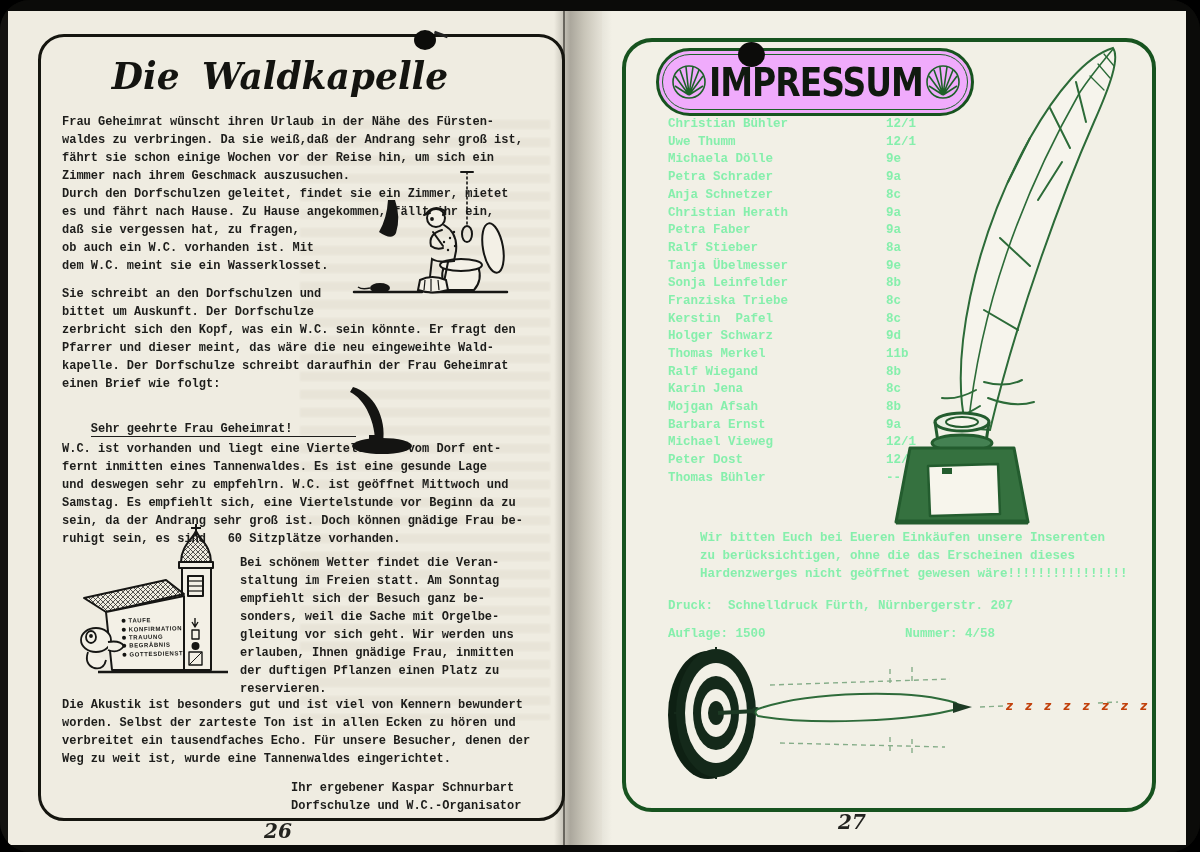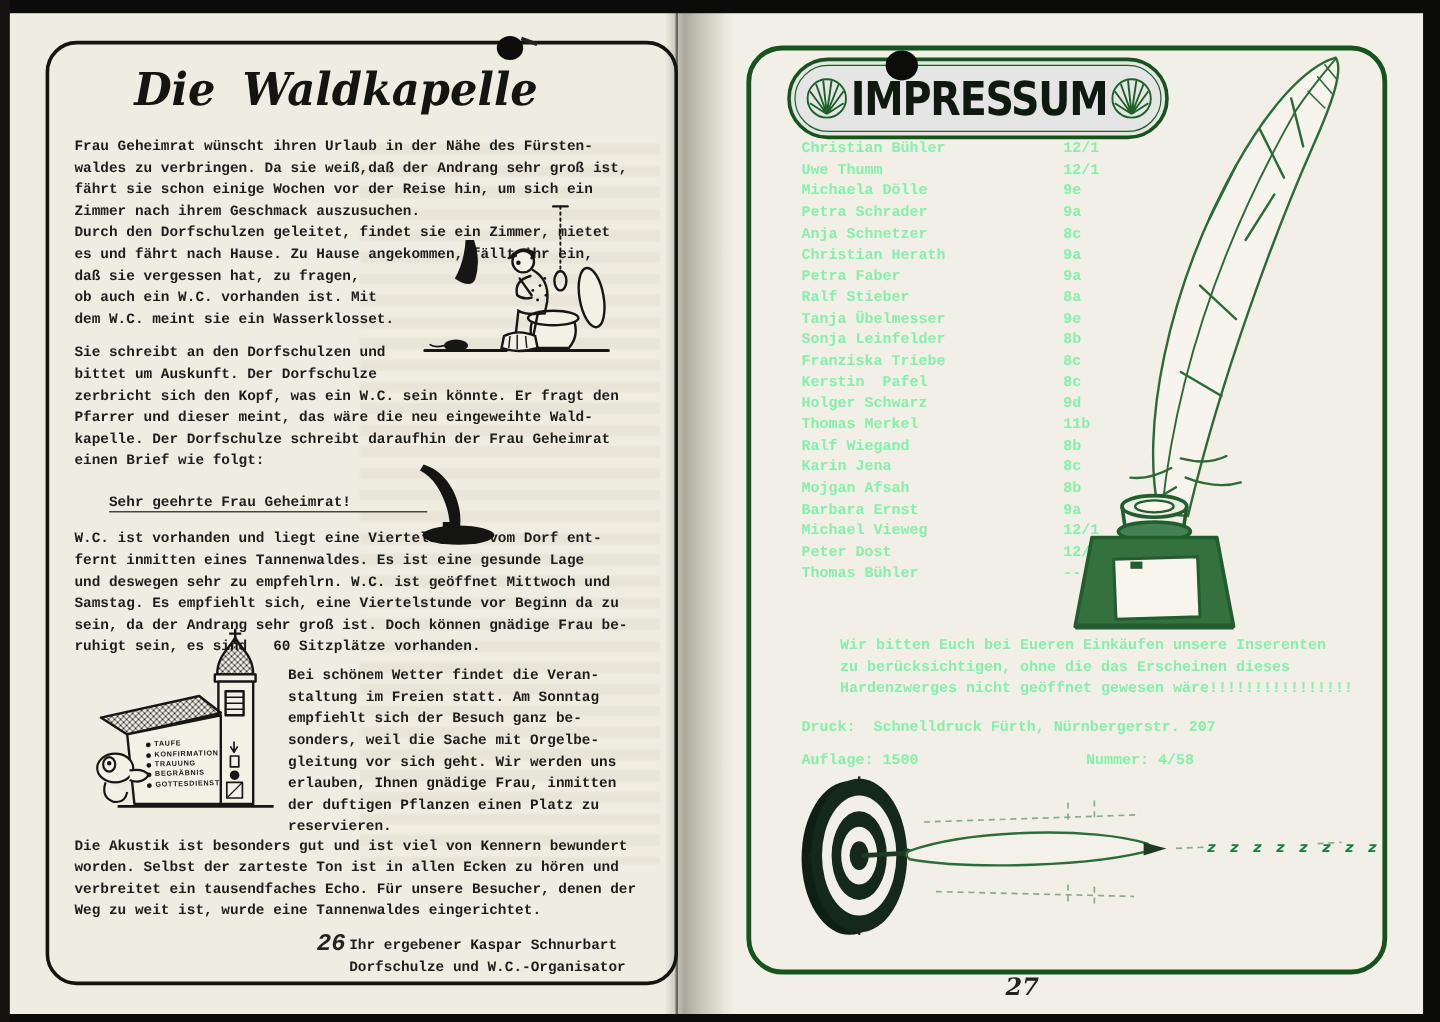--- a/index.html
+++ b/index.html
@@ -1,17 +1,17 @@
 <!DOCTYPE html>
 <html><head>
 <meta charset="utf-8">
 <style>
   html,body{margin:0;padding:0;background:#000;}
   #stage{position:relative;width:1200px;height:852px;background:#0b0b09;overflow:hidden;
-         font-family:"Liberation Mono",monospace;}
+         font-family:"Liberation Mono",monospace;border-radius:30px;}
   .abs{position:absolute;}
 
   
   .paper{left:8px;top:10px;width:1178px;height:835px;background:#efece1;}
   .paper-right{left:602px;top:10px;width:584px;height:835px;background:#f2f0e6;}
   .gutter{left:554px;top:10px;width:58px;height:835px;
     background:linear-gradient(90deg,rgba(60,55,45,0) 0%,rgba(60,55,45,.38) 28%,
       rgba(100,94,78,.28) 52%,rgba(60,55,45,.08) 78%,transparent 100%);}
   .gutter-line{left:563px;top:10px;width:2px;height:835px;background:rgba(30,28,22,.55);}
   .ghost{background:repeating-linear-gradient(180deg,rgba(140,125,100,.07) 0 9px,transparent 9px 18px);
@@ -29,31 +29,31 @@
   .handnum{font-family:"DejaVu Serif",serif;font-style:italic;font-weight:bold;color:#23231f;font-size:20px;}
 
   
   .sign{transform:rotate(-1.5deg);}
   .sign .sign-row{display:flex;align-items:center;gap:3px;height:8.4px;
     font:bold 6px "Liberation Sans",sans-serif;letter-spacing:.6px;color:#1a1a18;white-space:pre;}
   .sign .sign-row::before{content:'';width:4px;height:4px;border-radius:50%;background:#141412;flex:none;}
 
   
   .rp-frame{left:622px;top:38px;width:526px;height:766px;border:4px solid #17531f;border-radius:30px;}
-  .banner{left:656px;top:48px;width:312px;height:62px;border:3px solid #17531f;border-radius:40px;background:#e5e5e5;}
+  .banner{left:656px;top:48px;width:312px;height:62px;border:3px solid #17531f;border-radius:40px;background:#f0abfc;}
   .banner-inner{position:absolute;inset:3px;border:1.6px solid #1d6128;border-radius:36px;
     display:flex;align-items:center;justify-content:space-between;padding:0 6px;}
   .logo-text{font-family:"DejaVu Sans",sans-serif;font-weight:bold;font-size:33px;letter-spacing:-1px;
     color:#10190f;transform:scaleY(1.18);flex:1;text-align:center;}
   .fan{width:40px;height:40px;flex:none;}
 
   .grn{color:#86efac;font-size:12.5px;font-weight:bold;line-height:17.5px;white-space:pre;}
   .irow{display:flex;height:17.7px;align-items:center;}
   .irow .iname{width:218px;}
-  .snore{font-style:italic;font-weight:bold;font-size:12px;letter-spacing:4px;color:#15803d;
+  .snore{font-style:italic;font-weight:bold;font-size:12px;letter-spacing:4px;color:#c2410c;
     font-family:"DejaVu Sans",sans-serif;}
   .edge-top{left:0;top:0;width:1200px;height:11px;background:#0b0b09;}
   .edge-bottom{left:0;top:845px;width:1200px;height:7px;background:#0b0b09;}
   .edge-right{left:1186px;top:0;width:14px;height:852px;background:#0b0b09;}
   .edge-left{left:0;top:0;width:8px;height:852px;background:#141310;}
 </style>
 </head>
 <body>
 
 <div id="stage">
@@ -65,29 +65,29 @@
   <div class="abs gutter-line"></div>
 
   <div class="abs lp-frame"></div>
   <div class="abs hole" style="left:414px;top:30px;width:22px;height:20px;"></div>
   <div class="abs" style="left:434px;top:33px;width:14px;height:3px;background:#222;transform:rotate(20deg);"></div>
 
   <div class="abs lp-title">Die Waldkapelle</div>
 
   <div class="abs tw" style="left:62px;top:113px;"><div class="tl">Frau Geheimrat wünscht ihren Urlaub in der Nähe des Fürsten-</div><div class="tl">waldes zu verbringen. Da sie weiß,daß der Andrang sehr groß ist,</div><div class="tl">fährt sie schon einige Wochen vor der Reise hin, um sich ein</div><div class="tl">Zimmer nach ihrem Geschmack auszusuchen.</div><div class="tl">Durch den Dorfschulzen geleitet, findet sie ein Zimmer, mietet</div><div class="tl">es und fährt nach Hause. Zu Hause angekommen, fällt ihr ein,</div><div class="tl">daß sie vergessen hat, zu fragen,</div><div class="tl">ob auch ein W.C. vorhanden ist. Mit</div><div class="tl">dem W.C. meint sie ein Wasserklosset.</div></div>
   <div class="abs tw" style="left:62px;top:285px;"><div class="tl">Sie schreibt an den Dorfschulzen und</div><div class="tl">bittet um Auskunft. Der Dorfschulze</div><div class="tl">zerbricht sich den Kopf, was ein W.C. sein könnte. Er fragt den</div><div class="tl">Pfarrer und dieser meint, das wäre die neu eingeweihte Wald-</div><div class="tl">kapelle. Der Dorfschulze schreibt daraufhin der Frau Geheimrat</div><div class="tl">einen Brief wie folgt:</div></div>
-  <div class="abs tw salutation" style="left:62px;top:392px;">
+  <div class="abs tw salutation" style="left:62px;top:402px;">
     <span>Sehr geehrte Frau Geheimrat!</span>
   </div>
   <div class="abs tw" style="left:62px;top:440px;"><div class="tl">W.C. ist vorhanden und liegt eine Viertelstunde vom Dorf ent-</div><div class="tl">fernt inmitten eines Tannenwaldes. Es ist eine gesunde Lage</div><div class="tl">und deswegen sehr zu empfehlrn. W.C. ist geöffnet Mittwoch und</div><div class="tl">Samstag. Es empfiehlt sich, eine Viertelstunde vor Beginn da zu</div><div class="tl">sein, da der Andrang sehr groß ist. Doch können gnädige Frau be-</div><div class="tl">ruhigt sein, es sind   60 Sitzplätze vorhanden.</div></div>
   <div class="abs tw" style="left:240px;top:554px;"><div class="tl">Bei schönem Wetter findet die Veran-</div><div class="tl">staltung im Freien statt. Am Sonntag</div><div class="tl">empfiehlt sich der Besuch ganz be-</div><div class="tl">sonders, weil die Sache mit Orgelbe-</div><div class="tl">gleitung vor sich geht. Wir werden uns</div><div class="tl">erlauben, Ihnen gnädige Frau, inmitten</div><div class="tl">der duftigen Pflanzen einen Platz zu</div><div class="tl">reservieren.</div></div>
   <div class="abs tw" style="left:62px;top:696px;"><div class="tl">Die Akustik ist besonders gut und ist viel von Kennern bewundert</div><div class="tl">worden. Selbst der zarteste Ton ist in allen Ecken zu hören und</div><div class="tl">verbreitet ein tausendfaches Echo. Für unsere Besucher, denen der</div><div class="tl">Weg zu weit ist, wurde eine Tannenwaldes eingerichtet.</div></div>
   <div class="abs tw" style="left:263px;top:778px;line-height:20px;margin-left:28px;"><div class="tl">Ihr ergebener Kaspar Schnurbart</div><div class="tl">Dorfschulze und W.C.-Organisator</div></div>
 
-  <div class="abs handnum" style="left:264px;top:776px;font-family:Liberation Mono, monospace;">26</div>
+  <div class="abs handnum" style="left:264px;top:819px;">26</div>
 
   <svg class="abs" style="left:352px;top:168px;" width="158" height="132" viewBox="0 0 158 132">
     <g stroke="#161614" fill="none" stroke-width="2" stroke-linecap="round">
       <line x1="2" y1="124" x2="70" y2="124" stroke-width="2.5"></line>
       <line x1="78" y1="124" x2="155" y2="124" stroke-width="2.5"></line>
 
       <line x1="109" y1="4" x2="121" y2="4"></line>
       <line x1="115" y1="4" x2="115" y2="56" stroke-dasharray="2 3" stroke-width="1.6"></line>
       <ellipse cx="115" cy="66" rx="5" ry="8" stroke-width="2"></ellipse>
 

